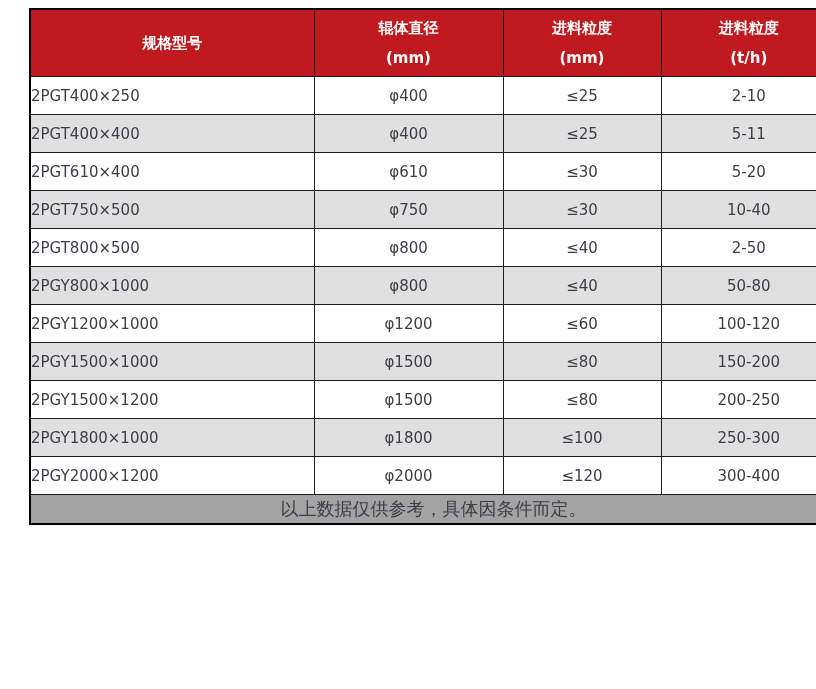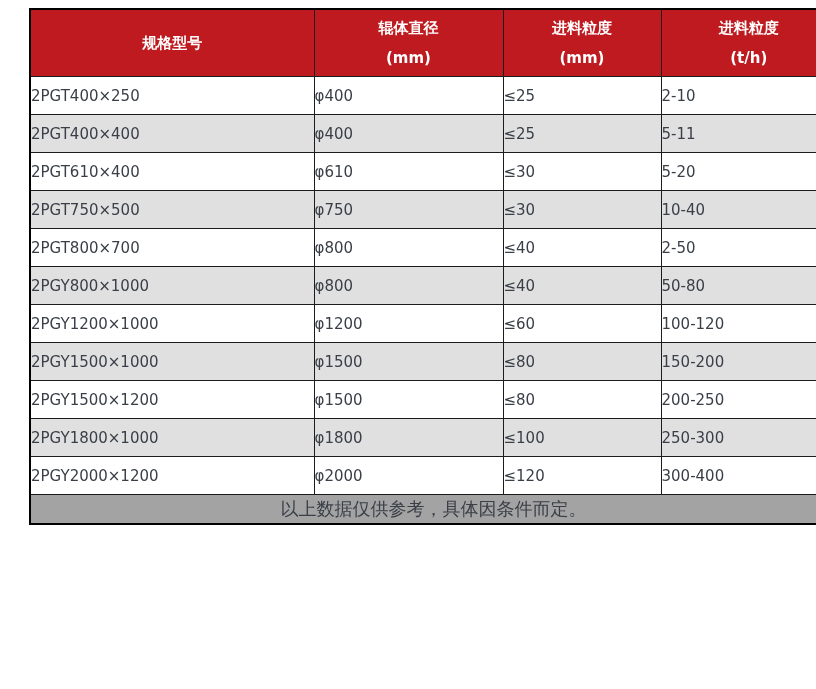--- a/index.html
+++ b/index.html
@@ -39,21 +39,21 @@
     text-align: center;
     vertical-align: middle;
   }
   .th-line {
     line-height: 30px;
   }
   .spec-table tbody td {
     height: 37px;
     font-size: 15px;
     color: #3a3f47;
-    text-align: left;
+    text-align: center;
     vertical-align: middle;
     background: #ffffff;
   }
   .spec-table tbody td:first-child {
     text-align: left;
   }
   .spec-table tbody tr:nth-child(even) td {
     background: #e0e0e0;
   }
   .spec-table tfoot td {
@@ -114,21 +114,21 @@
           <td>≤30</td>
           <td>5-20</td>
         </tr>
         <tr>
           <td>2PGT750×500</td>
           <td>φ750</td>
           <td>≤30</td>
           <td>10-40</td>
         </tr>
         <tr>
-          <td>2PGT800×700</td>
+          <td>2PGT800×500</td>
           <td>φ800</td>
           <td>≤40</td>
           <td>2-50</td>
         </tr>
         <tr>
           <td>2PGY800×1000</td>
           <td>φ800</td>
           <td>≤40</td>
           <td>50-80</td>
         </tr>

